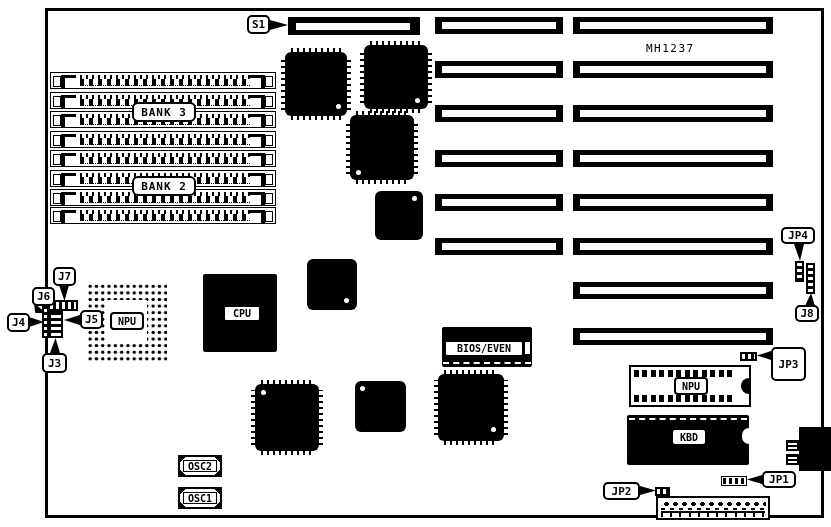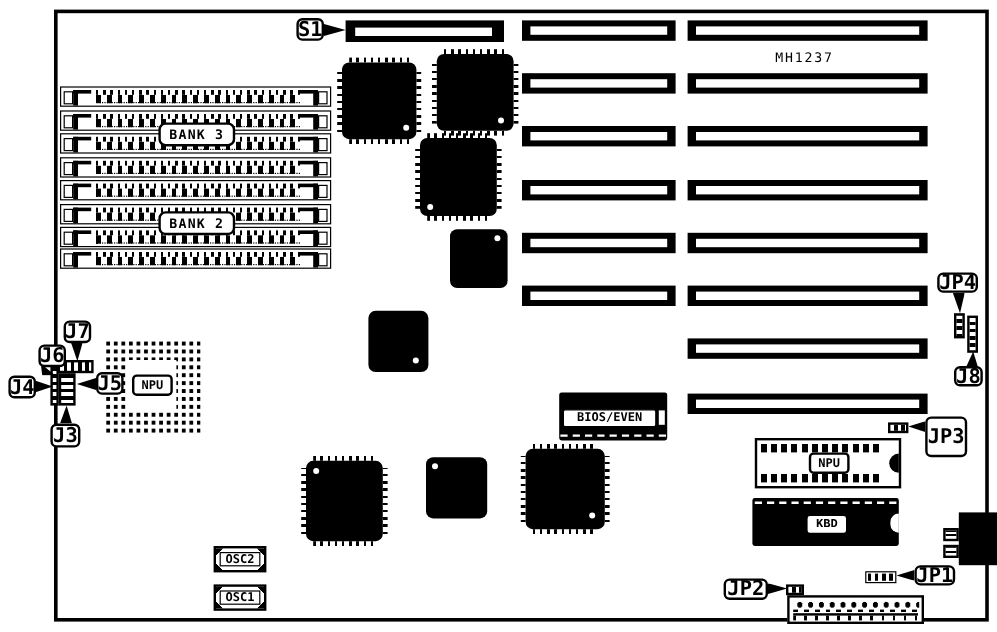--- a/index.html
+++ b/index.html
@@ -32,21 +32,21 @@
   
   .tag { position:absolute; background:#fff; border:2px solid #000; border-radius:6px;
          display:flex; align-items:center; justify-content:center;
          font-weight:bold; font-size:11px; letter-spacing:1px; white-space:nowrap; z-index:3; }
   .tag.small { font-size:10px; letter-spacing:0; border-radius:4px; }
   .tag.thin { border-width:1px; border-radius:2px; letter-spacing:0; }
 
   
   .callout { position:absolute; background:#fff; border:2px solid #000; border-radius:5px;
              display:flex; align-items:center; justify-content:center;
-             font-weight:bold; font-size:17px; white-space:nowrap; z-index:6;text-align:right; }
+             font-weight:bold; font-size:11px; white-space:nowrap; z-index:6;text-align:right; }
   .tail { position:absolute; background:#000; z-index:5; }
 
   
   .qfp { position:absolute;
     background-image:
       repeating-linear-gradient(90deg,#000 0 2px,transparent 2px 6px),
       repeating-linear-gradient(90deg,#000 0 2px,transparent 2px 6px),
       repeating-linear-gradient(0deg,#000 0 2px,transparent 2px 6px),
       repeating-linear-gradient(0deg,#000 0 2px,transparent 2px 6px);
     background-size:calc(100% - 20px) 4px,calc(100% - 20px) 4px,4px calc(100% - 20px),4px calc(100% - 20px);
@@ -203,38 +203,41 @@
       <div class="dot" style="left:10px; top:10px;"></div>
   </div>
   <div class="chipp" style="left:355px; top:381px; width:51px; height:51px;">
     <div class="dot" style="left:5px; top:5px;"></div>
   </div>
   <div class="qfp" style="left:434px; top:370px; width:74px; height:75px;">
     <div class="body"></div>
       <div class="dot" style="right:12px; bottom:13px;"></div>
   </div>
 
+  <div class="chipp" style="left:203px; top:274px; width:74px; height:78px; border-radius:2px;">
+    <div class="tag thin" style="left:21px; top:32px; width:36px; height:15px; font-size:10px;">CPU</div>
+  </div>
 
   <div class="pga" style="left:86px; top:282px; width:81px; height:79px;">
     <div class="well" style="left:21px; top:18px; width:40px; height:43px;"></div>
     <div class="tag small" style="left:24px; top:30px; width:34px; height:18px;">NPU</div>
   </div>
 
-  <div class="chipp" style="left:442px; top:327px; width:90px; height:40px; border-radius:2px;margin-left:24px;">
+  <div class="chipp" style="left:442px; top:327px; width:90px; height:40px; border-radius:2px;">
     <div class="tag thin" style="left:3px; top:14px; width:78px; height:15px; font-size:10px;">BIOS/EVEN</div>
     <div class="notch-w" style="left:83px; top:15px; width:5px; height:12px;"></div>
     <div class="dashline" style="left:1px; right:1px; bottom:3px;"></div>
   </div>
 
   <div class="dip-socket" style="left:629px; top:365px; width:122px; height:42px;">
     <div class="tag small" style="left:43px; top:10px; width:34px; height:18px;">NPU</div>
     <div class="notch-b" style="right:0; top:11px; width:8px; height:16px; border-radius:8px 0 0 8px;"></div>
   </div>
 
-  <div class="chipp" style="left:627px; top:415px; width:122px; height:40px; border-radius:2px;font-family:Liberation Mono, monospace;">
+  <div class="chipp" style="left:627px; top:415px; width:122px; height:50px; border-radius:2px;">
     <div class="dashline" style="left:2px; right:2px; top:3px;"></div>
     <div class="tag small" style="left:44px; top:13px; width:36px; height:18px;">KBD</div>
     <div class="notch-w" style="right:0; top:13px; width:7px; height:16px; border-radius:7px 0 0 7px;"></div>
   </div>
 
   <div class="osc" style="left:178px; top:455px; width:44px; height:22px;">
     <div class="lbl">OSC2</div>
   </div>
   <div class="osc" style="left:178px; top:487px; width:44px; height:22px;">
     <div class="lbl">OSC1</div>

